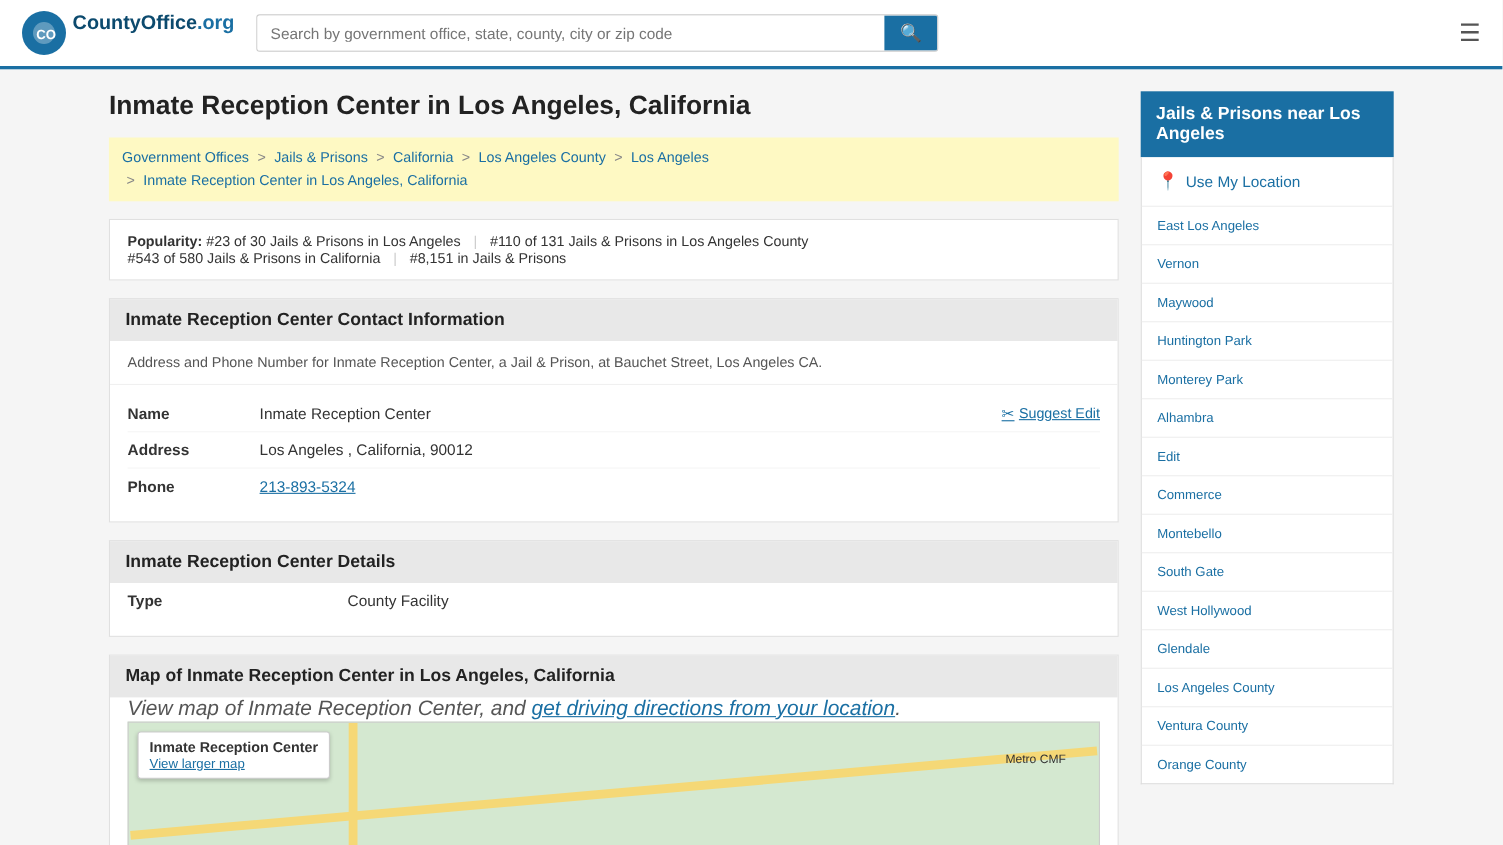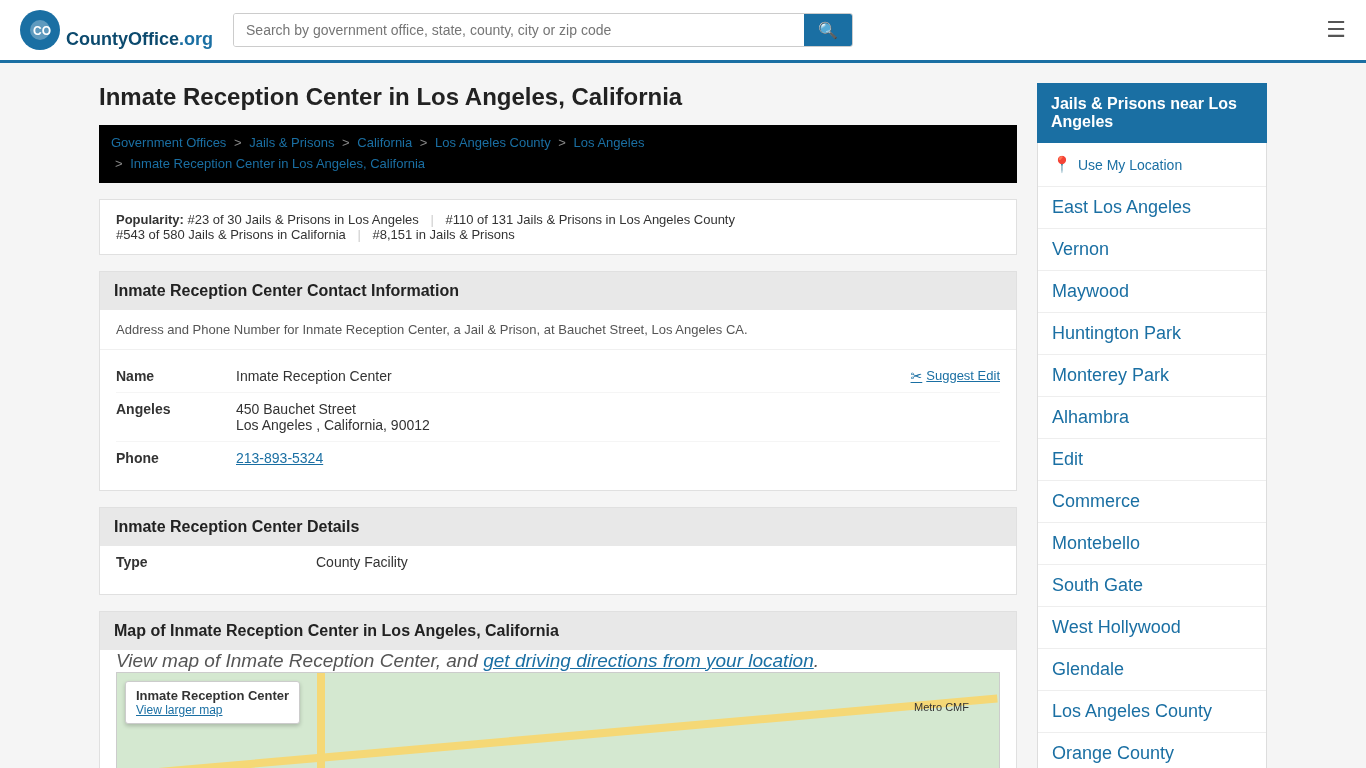--- a/index.html
+++ b/index.html
@@ -9,21 +9,21 @@
     .header {
       background: #fff;
       border-bottom: 3px solid #1a6fa3;
       padding: 10px 20px;
       display: flex;
       align-items: center;
       gap: 20px;
     }
     .logo-area {
       display: flex;
-      align-items: flex-end;
+      align-items: flex-start;
       gap: 6px;
       text-decoration: none;
     }
     .logo-circle {
       width: 40px; height: 40px;
       background: #1a6fa3;
       border-radius: 50%;
       display: flex; align-items: center; justify-content: center;
       color: white; font-size: 18px;
     }
@@ -83,21 +83,21 @@
     
     .page-title {
       font-size: 24px;
       font-weight: bold;
       color: #222;
       margin-bottom: 14px;
     }
 
     
     .breadcrumb {
-      background: #000000;
+      background: #fef9c3;
       padding: 8px 12px;
       font-size: 13px;
       color: #555;
       margin-bottom: 16px;
       line-height: 1.6;
     }
     .breadcrumb a {
       color: #1a6fa3;
       text-decoration: none;
     }
@@ -281,21 +281,21 @@
       font-size: 14px;
       cursor: pointer;
     }
     .location-pin { color: #666; font-size: 16px; }
     .sidebar-link {
       display: block;
       padding: 10px 14px;
       border-bottom: 1px solid #eee;
       color: #1a6fa3;
       text-decoration: none;
-      font-size: 18px;
+      font-size: 12px;
     }
     .sidebar-link:last-child { border-bottom: none; }
   </style>
 </head>
 <body>
 
 <header class="header">
   <a class="logo-area" href="#">
     <div class="logo-circle">
       <svg width="24" height="24" viewBox="0 0 24 24" fill="none">
@@ -353,23 +353,22 @@
           <div class="info-label">Name</div>
           <div class="info-value name-row">
             <span>Inmate Reception Center</span>
             <a class="suggest-edit" href="#">
               <span class="suggest-icon">✂</span>
               <span>Suggest Edit</span>
             </a>
           </div>
         </div>
         <div class="info-row">
-          <div class="info-label">Angeles</div>
+          <div class="info-label">Address</div>
           <div class="info-value">
-            <div>450 Bauchet Street</div>
             <div>Los Angeles , California, 90012</div>
           </div>
         </div>
         <div class="info-row">
           <div class="info-label">Phone</div>
           <div class="info-value">
             <a href="#">213-893-5324</a>
           </div>
         </div>
       </div>
@@ -423,18 +422,18 @@
       <a class="sidebar-link" href="#">Huntington Park</a>
       <a class="sidebar-link" href="#">Monterey Park</a>
       <a class="sidebar-link" href="#">Alhambra</a>
       <a class="sidebar-link" href="#">Edit</a>
       <a class="sidebar-link" href="#">Commerce</a>
       <a class="sidebar-link" href="#">Montebello</a>
       <a class="sidebar-link" href="#">South Gate</a>
       <a class="sidebar-link" href="#">West Hollywood</a>
       <a class="sidebar-link" href="#">Glendale</a>
       <a class="sidebar-link" href="#">Los Angeles County</a>
+      <a class="sidebar-link" href="#">Ventura County</a>
       <a class="sidebar-link" href="#">Orange County</a>
-      <a class="sidebar-link" href="#">Ventura County</a>
     </div>
   </aside>
 
 </div>
 
 </body></html>

